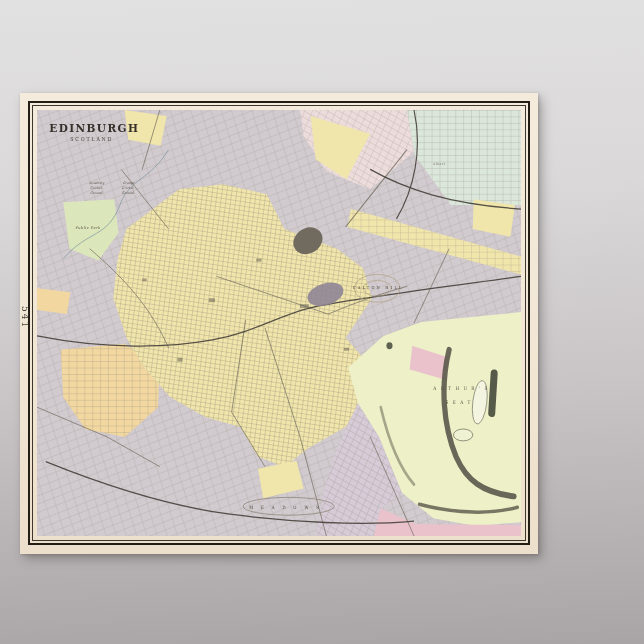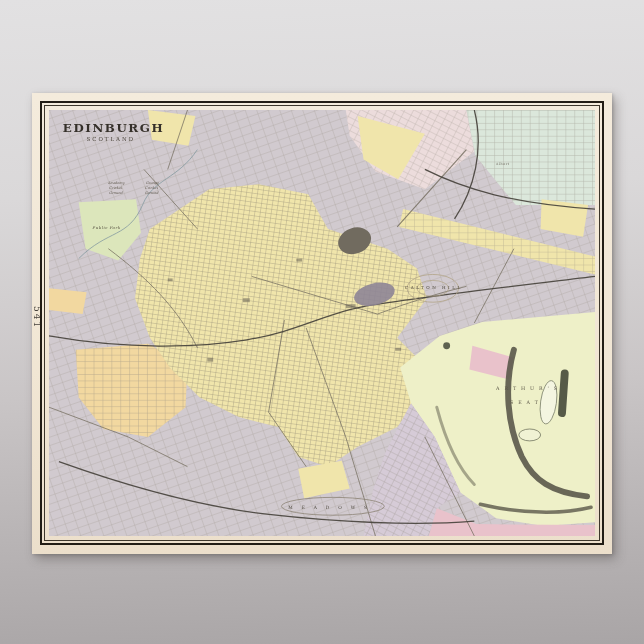--- a/index.html
+++ b/index.html
@@ -1,19 +1,19 @@
 <!DOCTYPE html>
 <html><head>
 <meta charset="utf-8">
 <style>
   html,body{margin:0;padding:0}
   body{width:644px;height:644px;overflow:hidden;font-family:"DejaVu Serif",serif}
   .scene{position:relative;width:644px;height:644px;
     background:linear-gradient(178deg,#e2e1e2 0%,#dad8d9 30%,#c9c5c6 60%,#a9a5a6 100%)}
-  .poster{position:absolute;left:32px;top:93px;width:580px;height:461px;
+  .poster{position:absolute;left:20px;top:93px;width:518px;height:461px;
     background:linear-gradient(180deg,#f4ebdc 0%,#f1e6d4 60%,#ecdfcb 100%);
     box-shadow:4px 5px 10px rgba(70,65,62,.38),1px 1px 3px rgba(70,65,62,.28)}
   .frame{position:absolute;left:8px;top:8px;right:8px;bottom:9px;border:2.5px solid #221d15}
   .frame-inner{position:absolute;inset:2px;border:1px solid #3d362b}
   .mapwrap{position:absolute;inset:4px;background:#d1cacf;overflow:hidden}
   .mapwrap svg{display:block;width:100%;height:100%}
   .pagenum{position:absolute;left:-5px;top:218px;width:20px;height:10px;text-align:center;
     transform:rotate(90deg);font:9px "DejaVu Serif",serif;letter-spacing:2px;color:#45403a}
   text{font-family:"DejaVu Serif",serif;fill:#4c463b}
   .t-title{font-size:12px;font-weight:bold;letter-spacing:1.6px;fill:#35302a}

